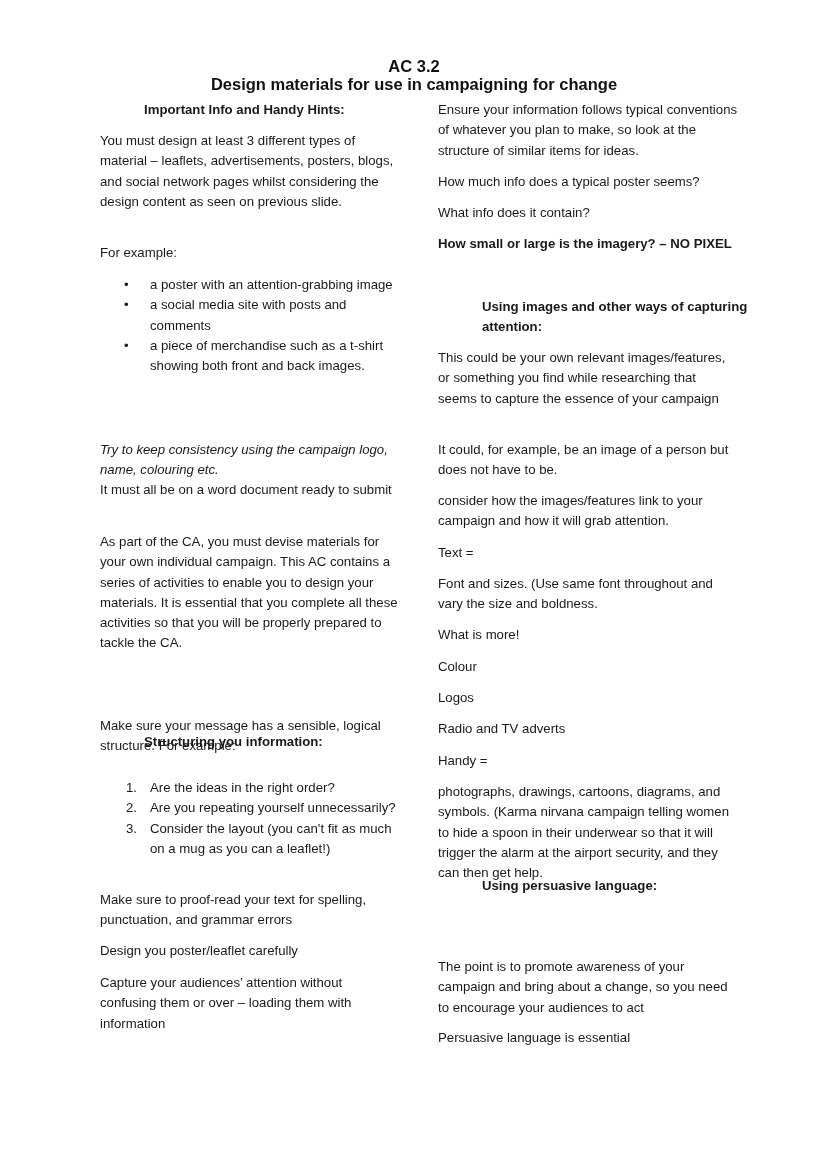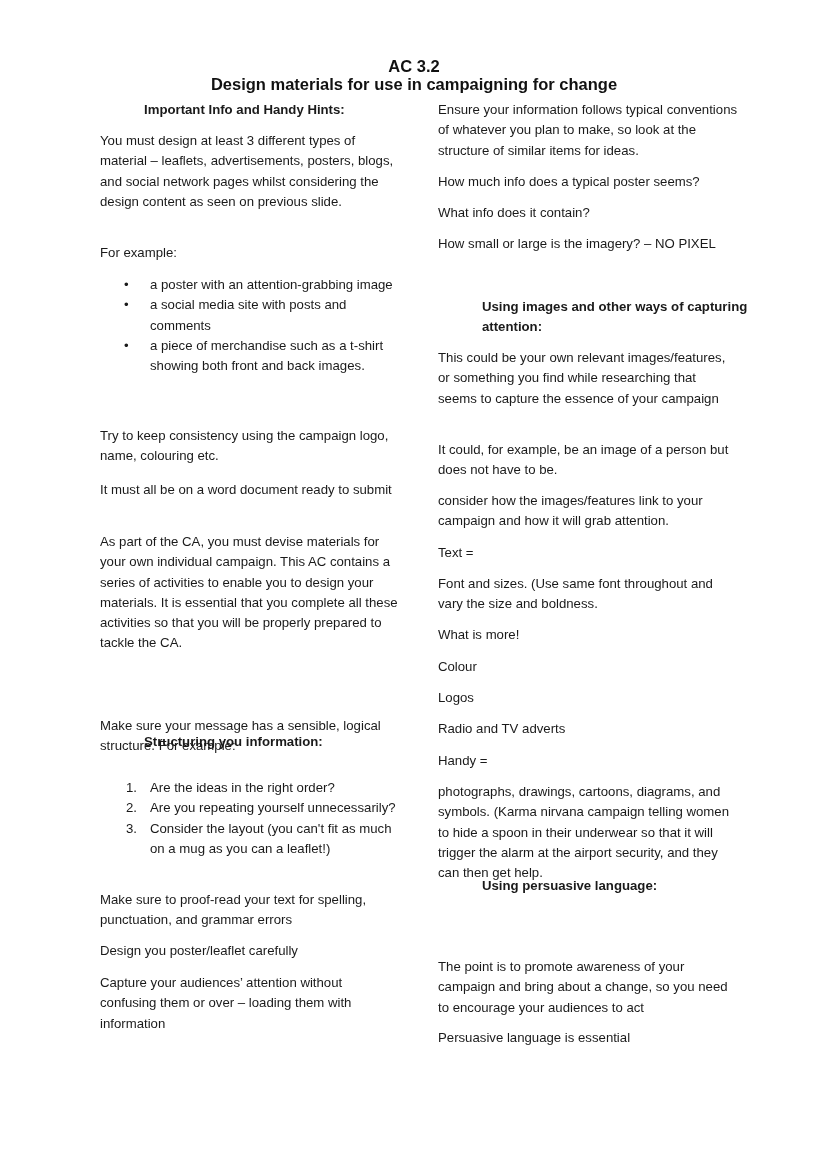--- a/index.html
+++ b/index.html
@@ -24,38 +24,38 @@
   <div class="title" style="top:75px;">Design materials for use in campaigning for change</div>
 
   <p class="blk col-l h" style="top:100px;">Important Info and Handy Hints:</p>
   <p class="blk col-l" style="top:131px;">You must design at least 3 different types of material – leaflets, advertisements, posters, blogs, and social network pages whilst considering the design content as seen on previous slide.</p>
   <p class="blk col-l" style="top:243px;">For example:</p>
   <ul class="blk col-l b" style="top:275px;">
     <li><span class="mk">•</span><span>a poster with an attention-grabbing image</span></li>
     <li><span class="mk">•</span><span>a social media site with posts and comments</span></li>
     <li><span class="mk">•</span><span>a piece of merchandise such as a t-shirt showing both front and back images.</span></li>
   </ul>
-  <p class="blk col-l" style="top:426px;">Try to keep consistency using the campaign logo, name, colouring etc.</p>
+  <p class="blk col-l" style="top:440px;font-style:italic;">Try to keep consistency using the campaign logo, name, colouring etc.</p>
   <p class="blk col-l" style="top:480px;">It must all be on a word document ready to submit</p>
   <p class="blk col-l" style="top:532px;">As part of the CA, you must devise materials for your own individual campaign. This AC contains a series of activities to enable you to design your materials. It is essential that you complete all these activities so that you will be properly prepared to tackle the CA.</p>
   <p class="blk col-l h" style="top:695px;margin-top:37px;">Structuring you information:</p>
   <p class="blk col-l" style="top:716px;">Make sure your message has a sensible, logical structure. For example:</p>
   <ol class="blk col-l n" style="top:778px;">
     <li><span class="mk">1.</span><span>Are the ideas in the right order?</span></li>
     <li><span class="mk">2.</span><span>Are you repeating yourself unnecessarily?</span></li>
     <li><span class="mk">3.</span><span>Consider the layout (you can't fit as much on a mug as you can a leaflet!)</span></li>
   </ol>
   <p class="blk col-l" style="top:890px;">Make sure to proof-read your text for spelling, punctuation, and grammar errors</p>
   <p class="blk col-l" style="top:941px;">Design you poster/leaflet carefully</p>
   <p class="blk col-l" style="top:973px;">Capture your audiences’ attention without confusing them or over – loading them with information</p>
 
   <p class="blk col-r" style="top:100px;">Ensure your information follows typical conventions of whatever you plan to make, so look at the structure of similar items for ideas.</p>
   <p class="blk col-r" style="top:172px;">How much info does a typical poster seems?</p>
   <p class="blk col-r" style="top:203px;">What info does it contain?</p>
-  <p class="blk col-r" style="top:234px;">How small or large is the imagery? – NO PIXEL</p>
+  <p class="blk col-r" style="top:234px;font-weight:bold;">How small or large is the imagery? – NO PIXEL</p>
   <p class="blk col-r h" style="top:297px;">Using images and other ways of capturing attention:</p>
   <p class="blk col-r" style="top:348px;">This could be your own relevant images/features, or something you find while researching that seems to capture the essence of your campaign</p>
   <p class="blk col-r" style="top:440px;">It could, for example, be an image of a person but does not have to be.</p>
   <p class="blk col-r" style="top:491px;">consider how the images/features link to your campaign and how it will grab attention.</p>
   <p class="blk col-r" style="top:543px;">Text =</p>
   <p class="blk col-r" style="top:574px;">Font and sizes. (Use same font throughout and vary the size and boldness.</p>
   <p class="blk col-r" style="top:625px;">What is more!</p>
   <p class="blk col-r" style="top:657px;">Colour</p>
   <p class="blk col-r" style="top:688px;">Logos</p>
   <p class="blk col-r" style="top:719px;">Radio and TV adverts</p>

